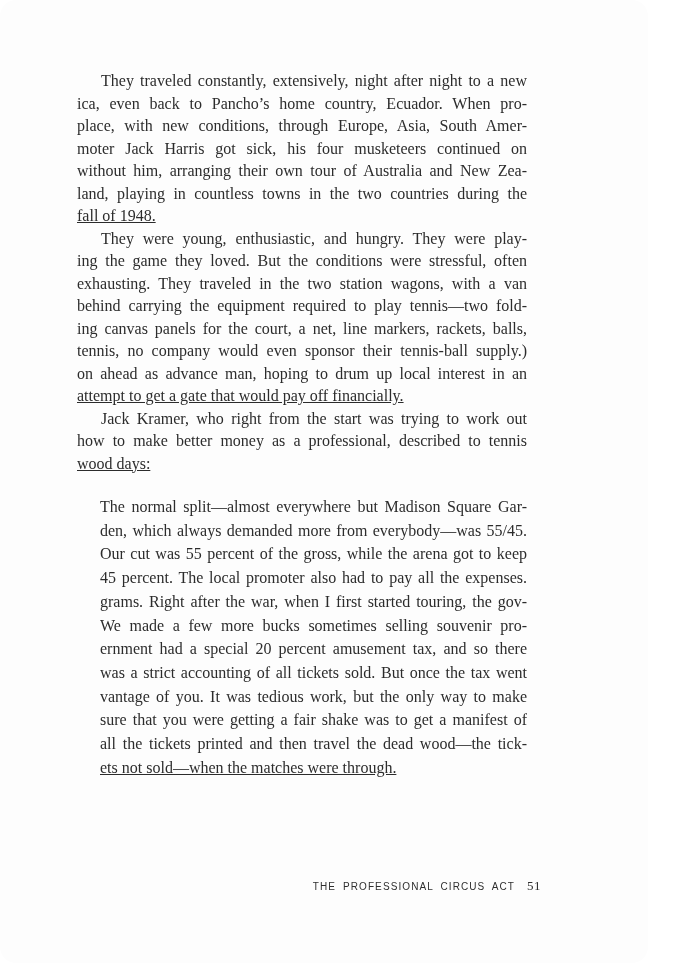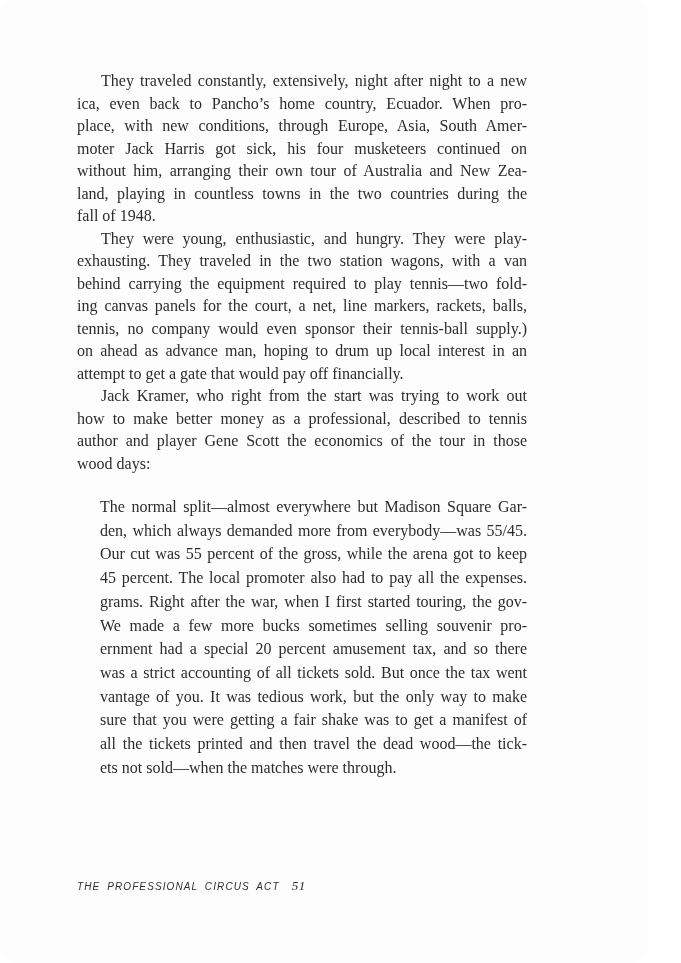--- a/index.html
+++ b/index.html
@@ -25,36 +25,35 @@
     line-height: 22.5px;
     color: #2c2c2c;
   }
   .paragraph { margin: 0; }
   .line {
     text-align: justify;
     text-align-last: justify;
     white-space: normal;
     overflow: hidden;
   }
-  .line.last { text-align-last: left; }
+  .line.last { text-align-last: left; text-decoration: underline; }
   .line.indent { padding-left: 24px; }
   .block-quote {
     margin-top: 20px;
     margin-left: 23px;
     width: 427px;
     line-height: 23.7px;
   }
   .page-footer {
     position: absolute;
-    left: 77px;
+    left: 91px;
     top: 876px;
     width: 450px;
-    text-align: left;
+    text-align: right;
     white-space: nowrap;
-    font-style: italic;
   }
   .running-head {
     font-family: "Liberation Sans", sans-serif;
     font-size: 10px;
     letter-spacing: 1.1px;
     word-spacing: 3px;
     color: #2e2e2e;
     font-weight: 400;
   }
   .page-number {
@@ -76,31 +75,31 @@
           <div class="line indent">They traveled constantly, extensively, night after night to a new</div>
           <div class="line">ica, even back to Pancho’s home country, Ecuador. When pro-</div>
           <div class="line">place, with new conditions, through Europe, Asia, South Amer-</div>
           <div class="line">moter Jack Harris got sick, his four musketeers continued on</div>
           <div class="line">without him, arranging their own tour of Australia and New Zea-</div>
           <div class="line">land, playing in countless towns in the two countries during the</div>
           <div class="line last">fall of 1948.</div>
         </div>
         <div class="paragraph">
           <div class="line indent">They were young, enthusiastic, and hungry. They were play-</div>
+          <div class="line">ing the game they loved. But the conditions were stressful, often</div>
           <div class="line">exhausting. They traveled in the two station wagons, with a van</div>
           <div class="line">behind carrying the equipment required to play tennis—two fold-</div>
           <div class="line">ing canvas panels for the court, a net, line markers, rackets, balls,</div>
           <div class="line">tennis, no company would even sponsor their tennis-ball supply.)</div>
           <div class="line">on ahead as advance man, hoping to drum up local interest in an</div>
           <div class="line last">attempt to get a gate that would pay off financially.</div>
         </div>
         <div class="paragraph">
           <div class="line indent">Jack Kramer, who right from the start was trying to work out</div>
           <div class="line">how to make better money as a professional, described to tennis</div>
-          <div class="line">author and player Gene Scott the economics of the tour in those</div>
           <div class="line last">wood days:</div>
         </div>
       </div>
     <div class="block-quote">
         <div class="line">The normal split—almost everywhere but Madison Square Gar-</div>
         <div class="line">den, which always demanded more from everybody—was 55/45.</div>
         <div class="line">Our cut was 55 percent of the gross, while the arena got to keep</div>
         <div class="line">45 percent. The local promoter also had to pay all the expenses.</div>
         <div class="line">grams. Right after the war, when I first started touring, the gov-</div>
         <div class="line">We made a few more bucks sometimes selling souvenir pro-</div>

